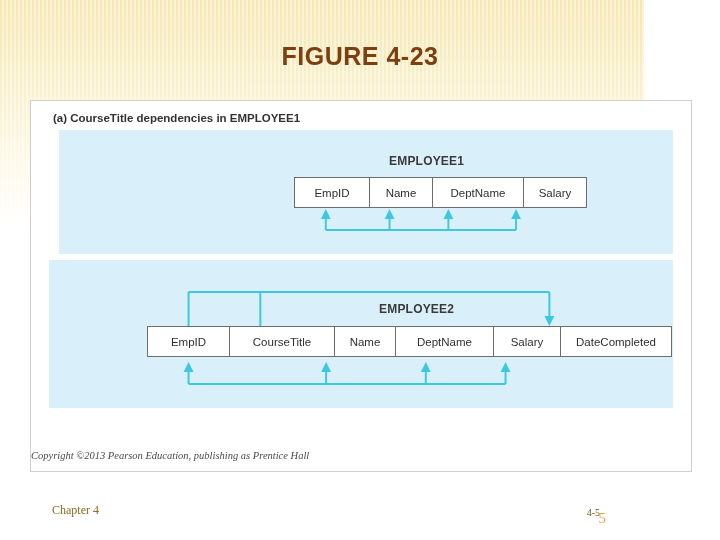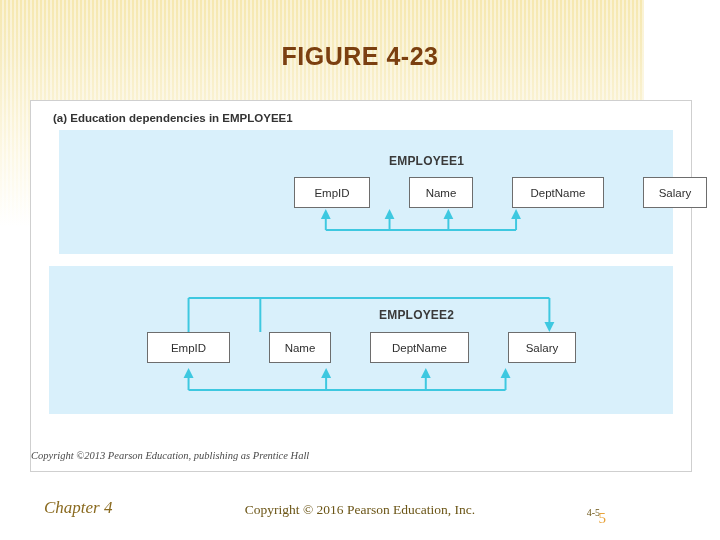--- a/index.html
+++ b/index.html
@@ -53,34 +53,33 @@
     font-weight: bold;
     color: #333333;
     margin: 11px 0 0 22px;
   }
   .panel {
     margin: 6px 18px 0 18px;
     background: #d9f0fb;
     position: relative;
   }
   .panel-a { height: 124px; margin-left: 28px; }
-  .panel-b { height: 148px; margin-top: 12px; }
+  .panel-b { height: 148px; margin-top: 6px; }
 
   .ent-title {
     position: absolute;
     font-size: 12px;
     font-weight: bold;
     color: #3a3a3a;
     letter-spacing: 0.2px;
   }
 
   .boxrow {
     position: absolute;
     display: flex;
-    gap: 40px;
   }
   .attr {
     border: 1px solid #6d6d6d;
     background: #ffffff;
     height: 31px;
     line-height: 31px;
     text-align: center;
     font-size: 11.5px;
     color: #2f2f2f;
     box-sizing: border-box;
@@ -96,26 +95,25 @@
     width: 100%;
     font-size: 10.5px;
     color: #4a4a4a;
     font-style: italic;
     font-family: "Liberation Serif", serif;
   }
 
   
   .footer-left {
     position: absolute;
-    left: 44px;
+    left: 52px;
     bottom: 22px;
-    font-size: 17px;
+    font-size: 12px;
     color: #8a6a1f;
     font-family: "Liberation Serif", serif;
-    font-style: italic;
   }
   .footer-center {
     position: absolute;
     left: 0;
     width: 720px;
     bottom: 22px;
     text-align: center;
     font-size: 13.5px;
     color: #6b5516;
     font-family: "Liberation Serif", serif;
@@ -147,21 +145,21 @@
 </style>
 </head>
 <body>
 
 <div class="slide">
 
   <div class="slide-title">FIGURE 4-23</div>
 
   <div class="figure">
 
-    <div class="fig-caption">(a) Education dependencies in EMPLOYEE1</div>
+    <div class="fig-caption">(a) CourseTitle dependencies in EMPLOYEE1</div>
     <div class="panel panel-a">
       <div class="ent-title" style="left:330px; top:24px;">EMPLOYEE1</div>
 
       <div class="boxrow" style="left:235px; top:47px;">
         <div class="attr" style="width:76px;">EmpID</div>
         <div class="attr" style="width:64px;">Name</div>
         <div class="attr" style="width:92px;">DeptName</div>
         <div class="attr" style="width:64px;">Salary</div>
       </div>
 
@@ -180,23 +178,25 @@
           <polygon points="466,79 461,89 471,89"></polygon>
         </g>
       </svg>
     </div>
 
     <div class="panel panel-b">
       <div class="ent-title" style="left:330px; top:42px;">EMPLOYEE2</div>
 
       <div class="boxrow" style="left:98px; top:66px;">
         <div class="attr" style="width:83px;">EmpID</div>
+        <div class="attr attr-wide" style="width:106px;">CourseTitle</div>
         <div class="attr" style="width:62px;">Name</div>
         <div class="attr" style="width:99px;">DeptName</div>
         <div class="attr" style="width:68px;">Salary</div>
+        <div class="attr" style="width:112px;">DateCompleted</div>
       </div>
 
       <svg class="arrows" viewBox="0 0 626 148" preserveAspectRatio="none">
         <g stroke="#3ec8e0" stroke-width="2" fill="none">
 
           <path d="M140,66 L140,32"></path>
           <path d="M140,32 L502,32"></path>
           <path d="M212,66 L212,32"></path>
           <path d="M502,32 L502,56"></path>
 
@@ -213,17 +213,16 @@
           <polygon points="378,102 373,112 383,112"></polygon>
           <polygon points="458,102 453,112 463,112"></polygon>
         </g>
       </svg>
     </div>
 
     <div class="fig-copyright">Copyright ©2013 Pearson Education, publishing as Prentice Hall</div>
   </div>
 
   <div class="footer-left">Chapter 4</div>
-  <div class="footer-center">Copyright © 2016 Pearson Education, Inc.</div>
   <div class="footer-right">4-5</div>
   <div class="page-num-overlay">5</div>
 
 </div>
 
 </body></html>

